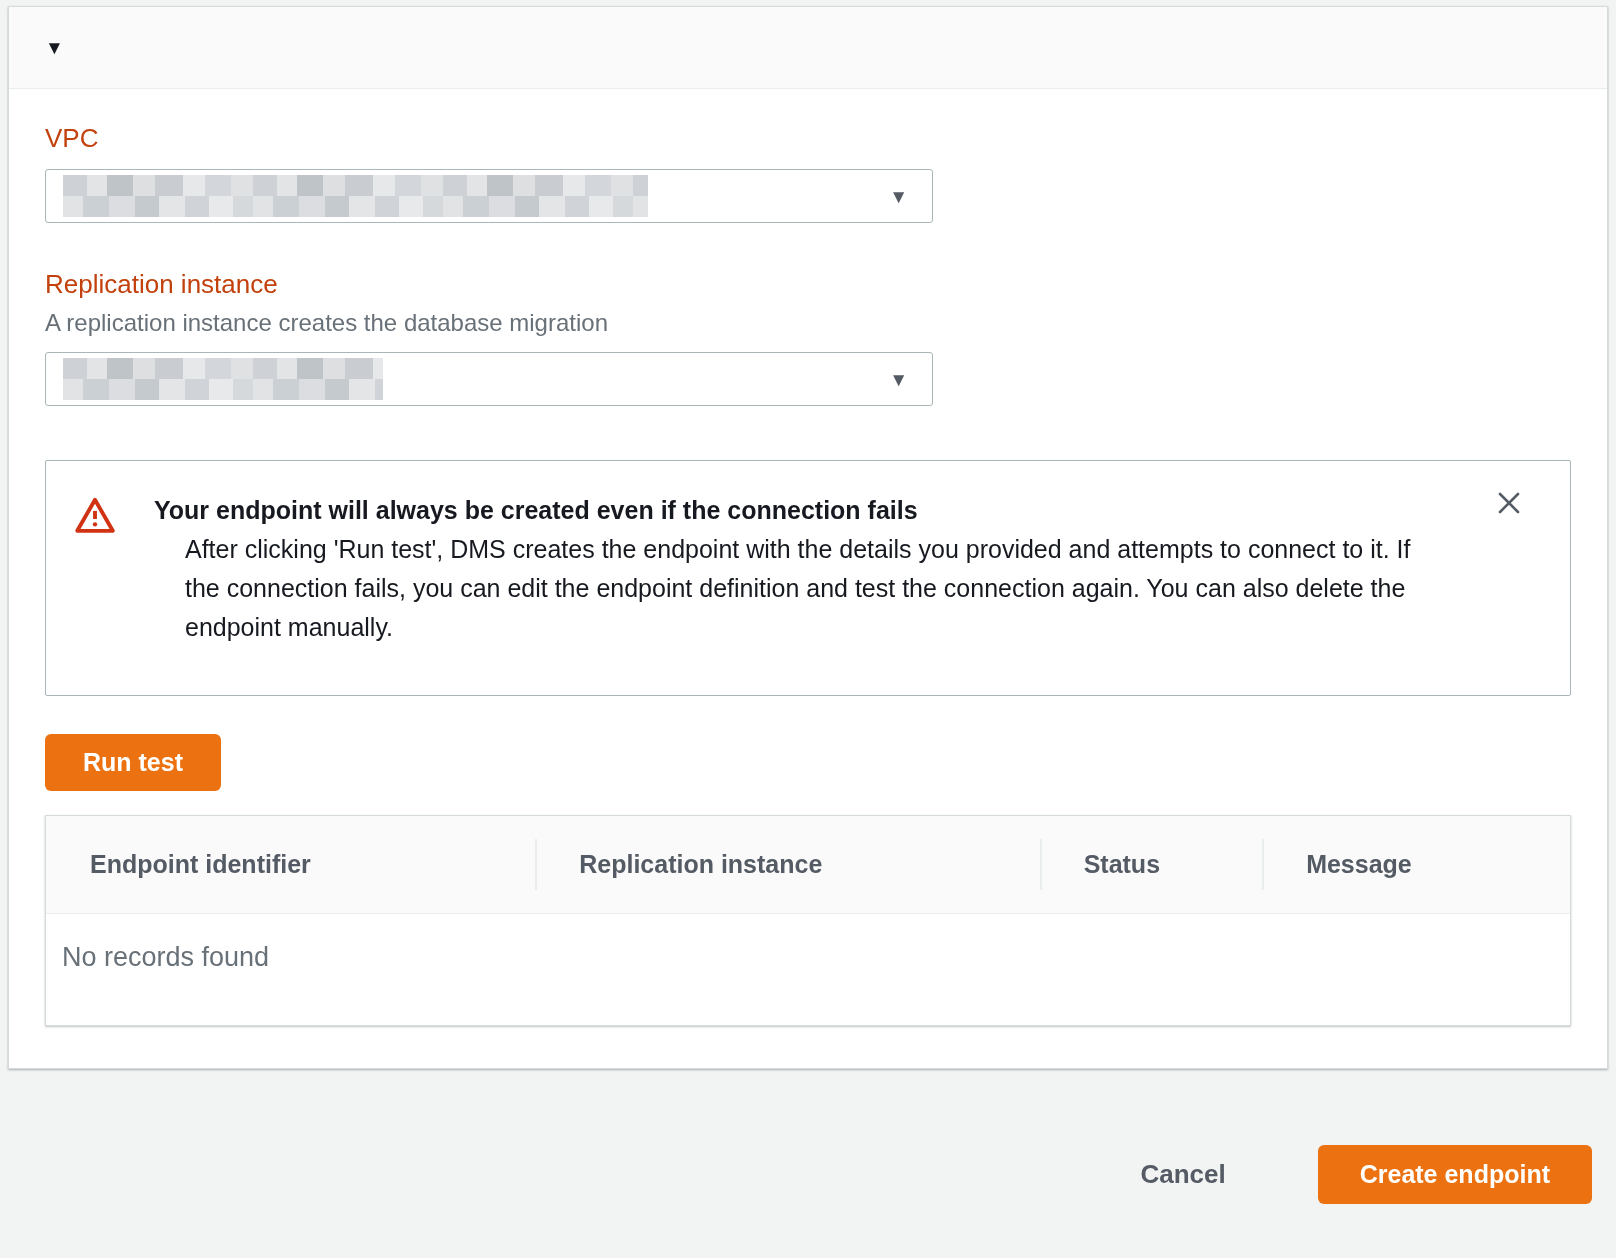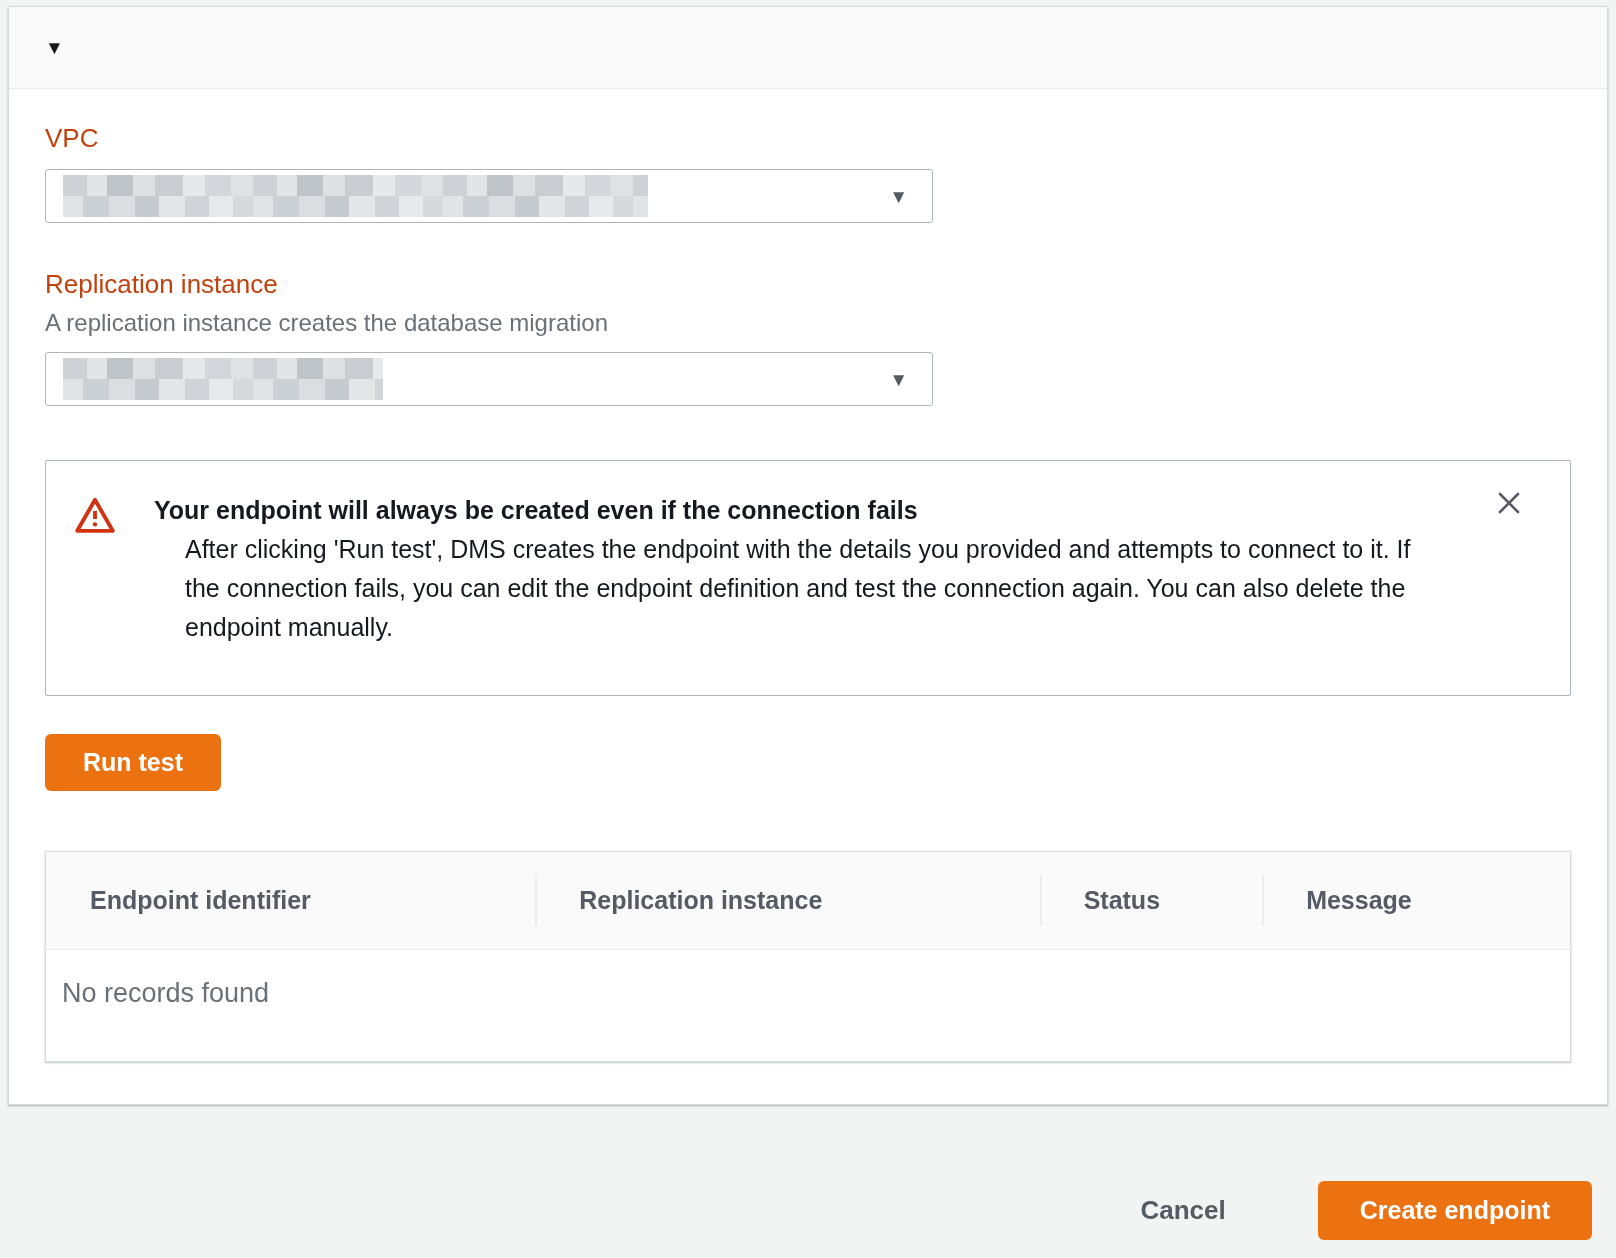--- a/index.html
+++ b/index.html
@@ -129,21 +129,21 @@
     font-family: "Liberation Sans", sans-serif;
     font-size: 26px;
     font-weight: 700;
     color: #545b64;
     cursor: pointer;
     padding: 0;
   }
 
   
   .table-wrap {
-    margin-top: 60px;
+    margin-top: 24px;
     border: 1px solid #d5dbdb;
     box-shadow: 0 1px 2px 0 rgba(0,28,36,.25);
     background: #ffffff;
   }
   .table-header {
     display: flex;
     background: #fafafa;
     border-bottom: 1px solid #eaeded;
   }
   .th {

